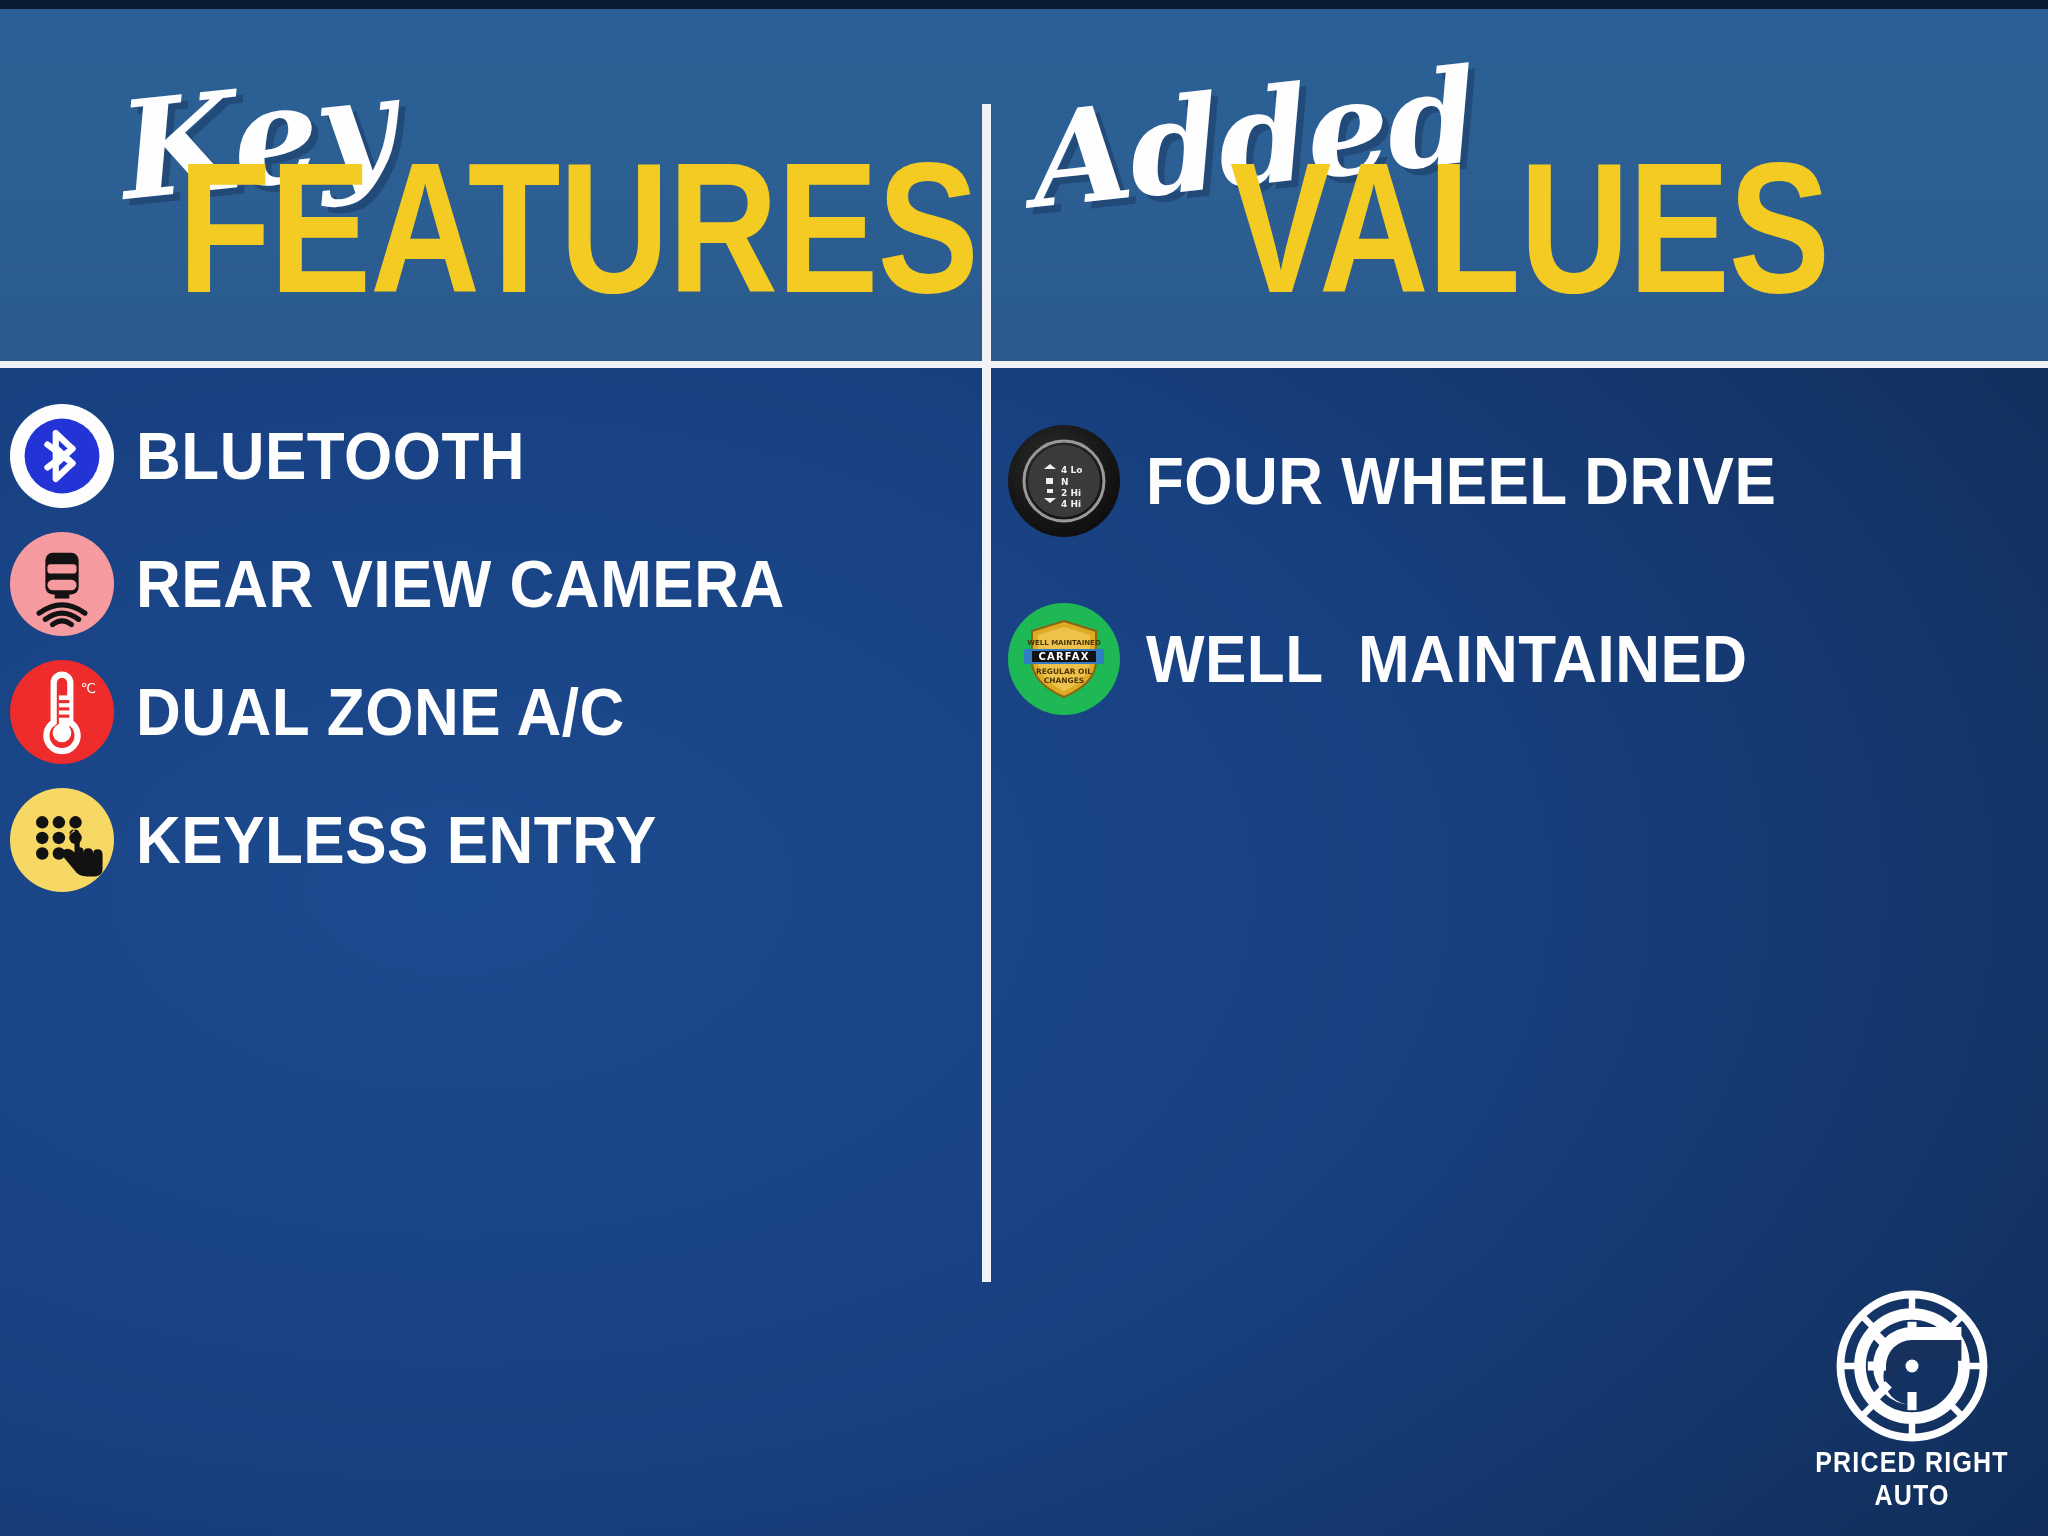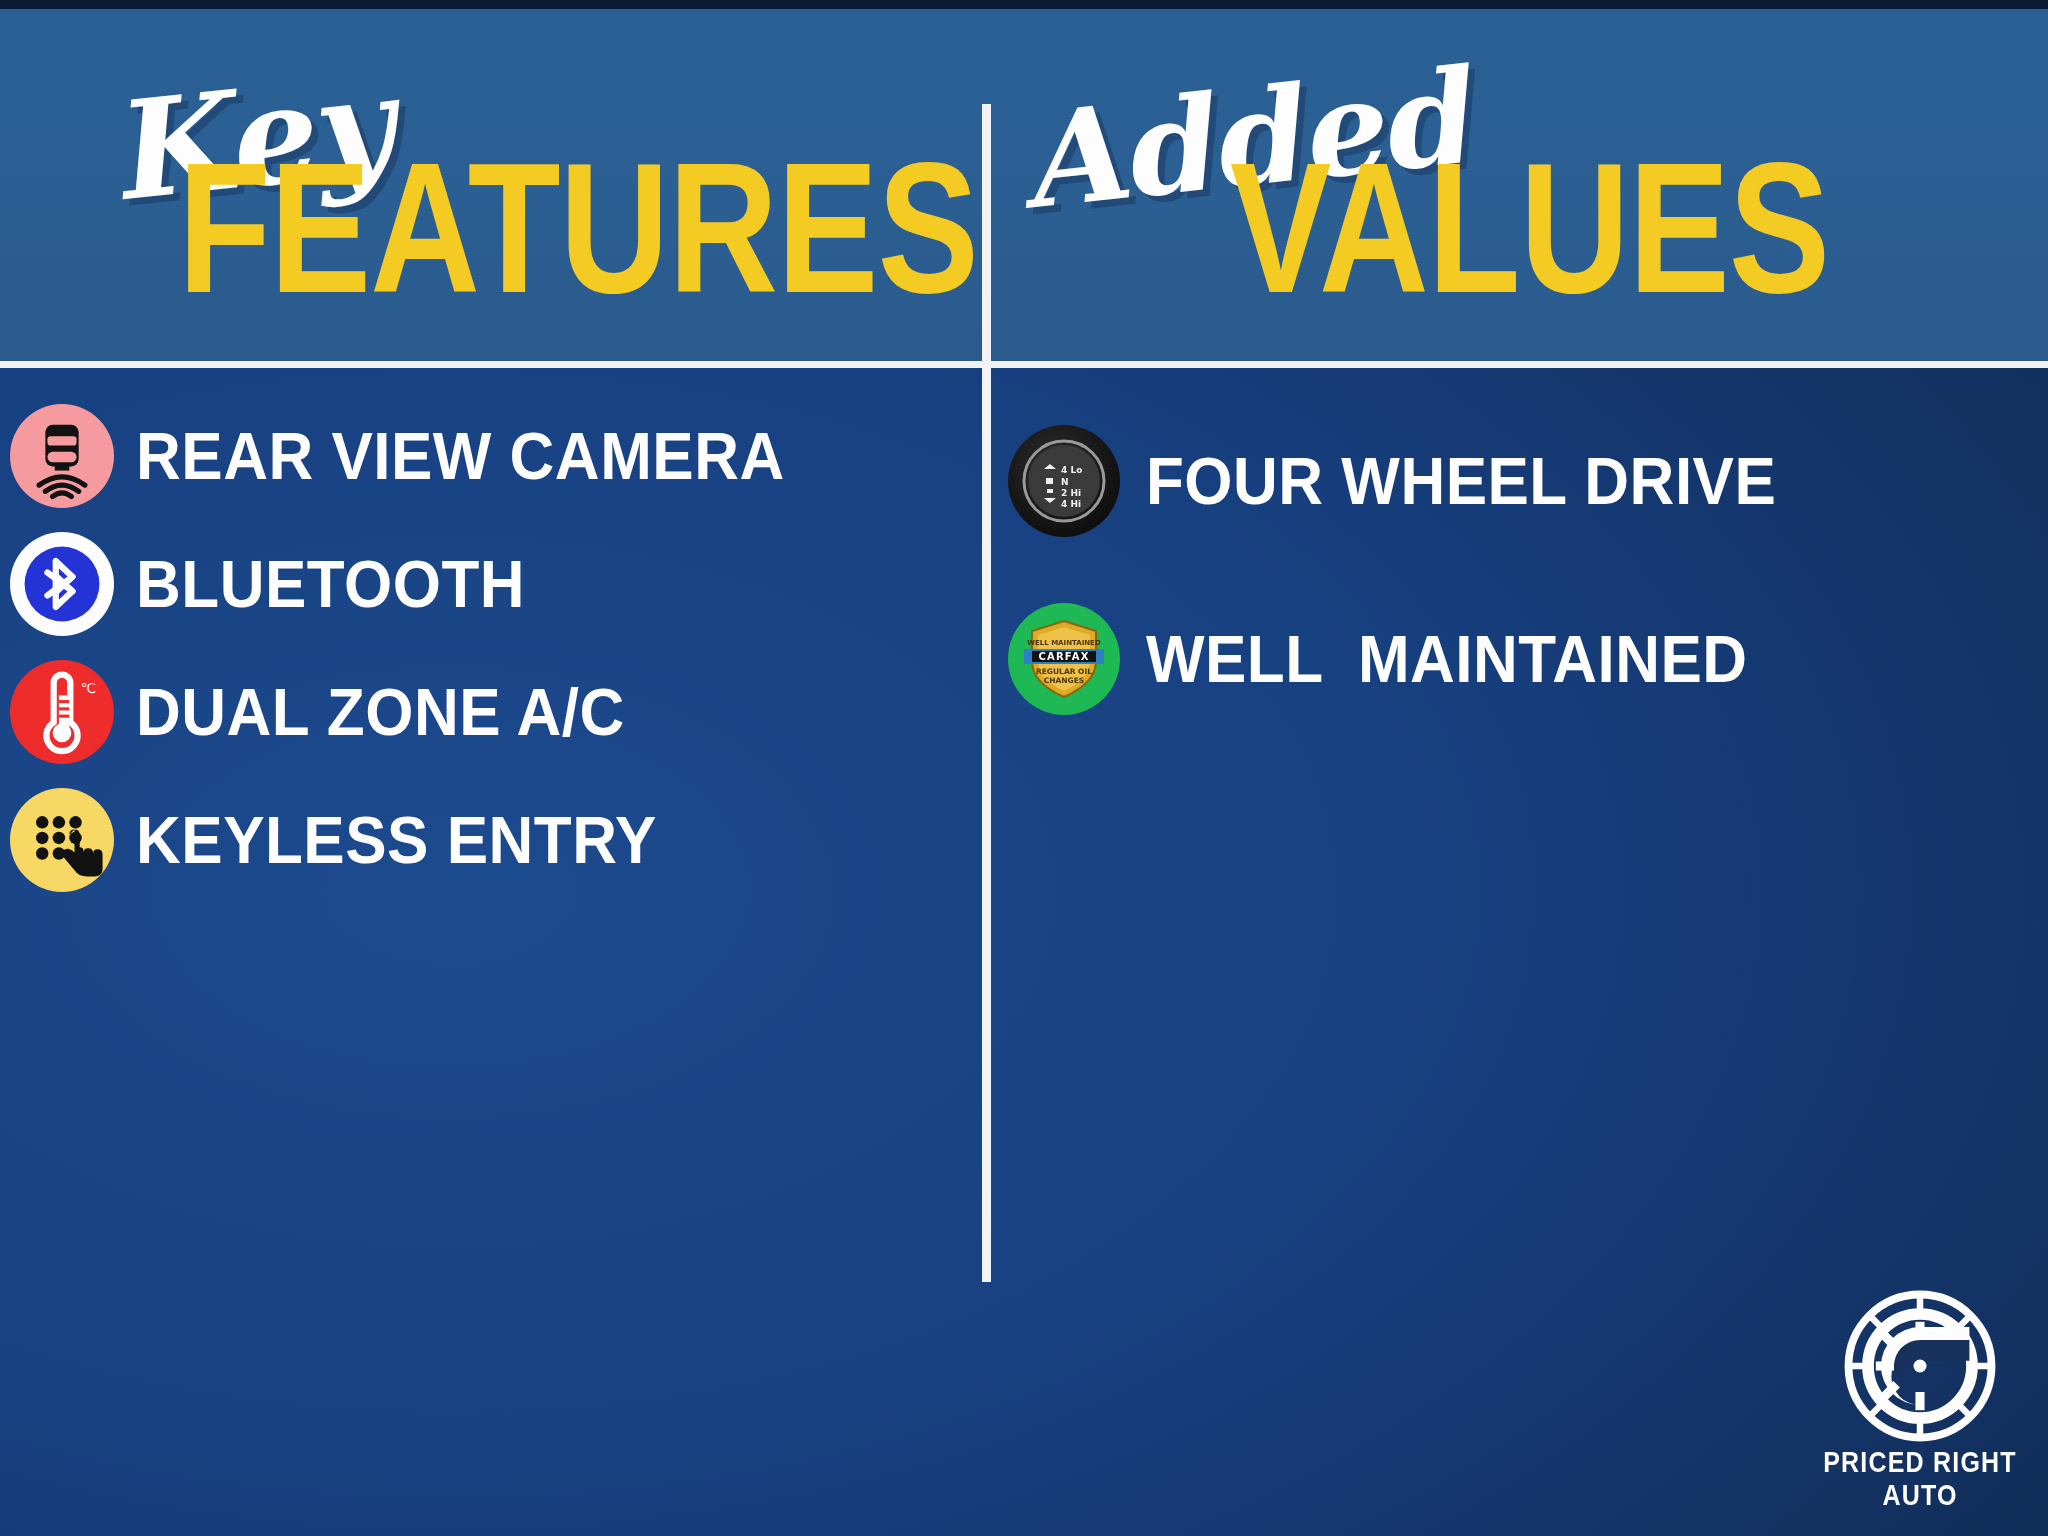--- a/index.html
+++ b/index.html
@@ -84,21 +84,21 @@
   .label{
     color:#ffffff;font-weight:700;
     font-size:62px;letter-spacing:.5px;line-height:1;
     white-space:pre;
     margin-left:22px;
     transform:scaleY(1.08);
   }
   #col-right .label{font-size:62px;margin-left:26px;}
 
   
-  #logo{position:absolute;left:1812px;top:1288px;width:200px;text-align:center;margin-left:8px;}
+  #logo{position:absolute;left:1812px;top:1288px;width:200px;text-align:center;}
   #logo-mark{width:156px;height:156px;margin:0 auto;}
   #logo-text{
     color:#ffffff;font-weight:700;font-size:25px;letter-spacing:1.2px;
     margin-top:6px;transform:scaleY(1.15);
   }
 </style>
 </head>
 <body>
 
 <div id="slide">
@@ -113,45 +113,45 @@
 
   <div class="script" id="script-key">Key</div>
   <div class="bigword" id="word-features">FEATURES</div>
 
   <div class="script" id="script-added">Added</div>
   <div class="bigword" id="word-values">VALUES</div>
 
   <div id="divider"></div>
 
   <div class="col" id="col-left">
+
+    <div class="row">
+      <div class="badge" style="background:#ffffff;">
+        <svg viewBox="0 0 100 100" width="104" height="104" aria-hidden="true">
+          <circle cx="50" cy="50" r="36" fill="#2233d8"></circle>
+          <path d="M44 28 L60 43 L44 58 L44 28 M44 42 L60 57 L44 72 L44 42" fill="none" stroke="#ffffff" stroke-width="6" stroke-linejoin="round" stroke-linecap="round"></path>
+          <path d="M36 39 L60 57 M36 61 L60 43" stroke="#ffffff" stroke-width="6" stroke-linecap="round"></path>
+        </svg>
+      </div>
+      <div class="label">BLUETOOTH</div>
+    </div>
 
     <div class="row">
       <div class="badge" style="background:#f79ba0;">
         <svg viewBox="0 0 100 100" width="104" height="104" aria-hidden="true">
           <rect x="34" y="20" width="32" height="40" rx="7" fill="#111111"></rect>
           <rect x="36" y="31" width="28" height="9" rx="3" fill="#f79ba0"></rect>
           <rect x="36" y="46" width="28" height="10" rx="5" fill="#f79ba0"></rect>
           <rect x="43" y="58" width="14" height="6" fill="#111111"></rect>
           <path d="M28 78 Q50 62 72 78" fill="none" stroke="#111111" stroke-width="5" stroke-linecap="round"></path>
           <path d="M34 84 Q50 72 66 84" fill="none" stroke="#111111" stroke-width="5" stroke-linecap="round"></path>
           <path d="M41 89 Q50 82 59 89" fill="none" stroke="#111111" stroke-width="5" stroke-linecap="round"></path>
         </svg>
       </div>
       <div class="label">REAR VIEW CAMERA</div>
-    </div>
-
-    <div class="row">
-      <div class="badge" style="background:#ffffff;">
-        <svg viewBox="0 0 100 100" width="104" height="104" aria-hidden="true">
-          <circle cx="50" cy="50" r="36" fill="#2233d8"></circle>
-          <path d="M44 28 L60 43 L44 58 L44 28 M44 42 L60 57 L44 72 L44 42" fill="none" stroke="#ffffff" stroke-width="6" stroke-linejoin="round" stroke-linecap="round"></path>
-          <path d="M36 39 L60 57 M36 61 L60 43" stroke="#ffffff" stroke-width="6" stroke-linecap="round"></path>
-        </svg>
-      </div>
-      <div class="label">BLUETOOTH</div>
     </div>
 
     <div class="row">
       <div class="badge" style="background:#f02b2b;">
         <svg viewBox="0 0 100 100" width="104" height="104" aria-hidden="true">
           <path d="M42 22 a8 8 0 0 1 16 0 v38 a15 15 0 1 1 -16 0 z" fill="none" stroke="#ffffff" stroke-width="6"></path>
           <circle cx="50" cy="70" r="9" fill="#ffffff"></circle>
           <rect x="47" y="34" width="10" height="32" fill="#ffffff"></rect>
           <g stroke="#f02b2b" stroke-width="3">
             <line x1="47" y1="40" x2="57" y2="40"></line>

